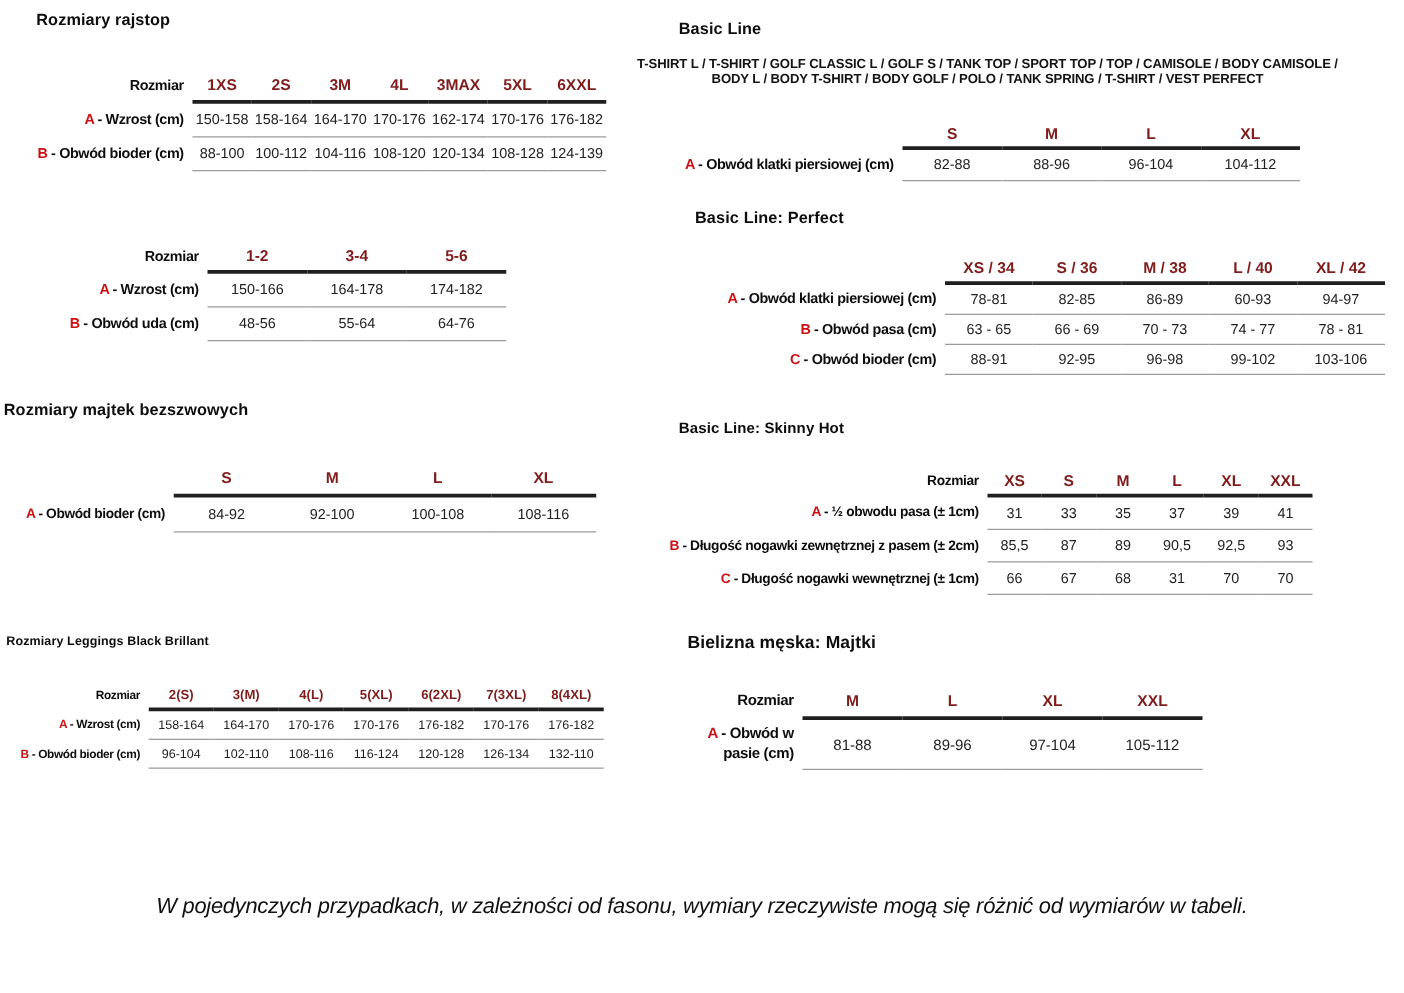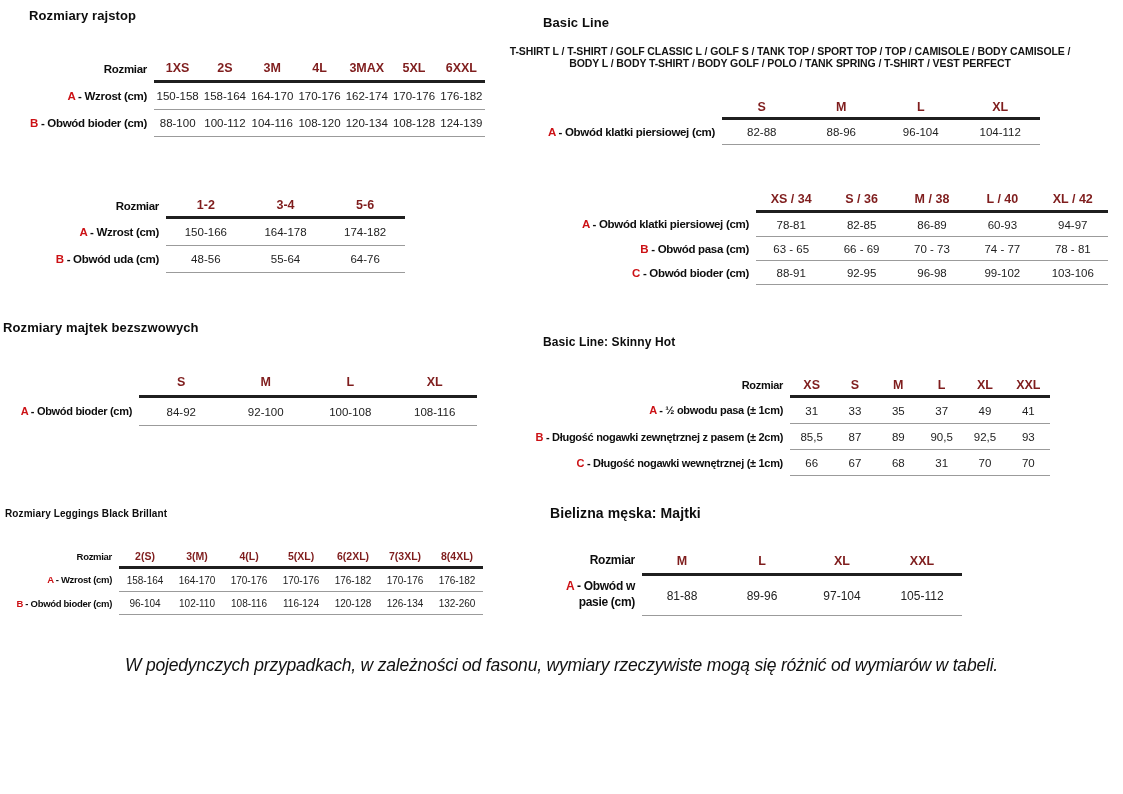--- a/index.html
+++ b/index.html
@@ -84,21 +84,21 @@
   #sec-skinny .lbl { font-size: 11px; }
 
   #sec-bielizna { left: 543px; top: 505px; width: 419px; --lblw: 90px; --hh: 25px; --rh: 39px; }
   #sec-bielizna .sec-title { font-size: 14px; padding-left: 7px; }
   #sec-bielizna .tablewrap { margin-top: 27px; }
   #sec-bielizna thead th { font-size: 12.5px; }
   #sec-bielizna tbody td { font-size: 12px; }
   #sec-bielizna .lbl { white-space: normal; font-size: 12px; line-height: 1.3; }
 
   .footer-note {
-    position: absolute; top: 655px; left: 0; width: 100%;
+    position: absolute; top: 714px; left: 0; width: 100%;
     text-align: center; font-size: 17.5px; font-style: italic;
     color: #111; margin: 0; letter-spacing: -0.2px;
   }
 </style>
 </head>
 <body>
 
 <div class="page">
 
   <section class="sec" id="sec-rajstop">
@@ -226,21 +226,21 @@
               <td>176-182</td>
             </tr>
             <tr>
               <td class="lbl"><span class="letter">B</span> - Obwód bioder (cm)</td>
               <td>96-104</td>
               <td>102-110</td>
               <td>108-116</td>
               <td>116-124</td>
               <td>120-128</td>
               <td>126-134</td>
-              <td>132-260</td>
+              <td>132-110</td>
             </tr>
           </tbody>
         </table>
       </div>
   </section>
 
   <section class="sec" id="sec-basic">
     <h2 class="sec-title">Basic Line</h2>
     <div class="subtitle">T-SHIRT L / T-SHIRT / GOLF CLASSIC L / GOLF S / TANK TOP / SPORT TOP / TOP / CAMISOLE / BODY CAMISOLE / BODY L / BODY T-SHIRT / BODY GOLF / POLO / TANK SPRING / T-SHIRT / VEST PERFECT</div>
     <div class="tablewrap">
@@ -261,20 +261,21 @@
               <td>88-96</td>
               <td>96-104</td>
               <td>104-112</td>
             </tr>
           </tbody>
         </table>
       </div>
   </section>
 
   <section class="sec" id="sec-perfect">
+    <h2 class="sec-title">Basic Line: Perfect</h2>
     <div class="tablewrap">
         <table class="tbl">
           <thead>
             <tr>
               <th class="lbl"></th>
               <th>XS / 34</th>
               <th>S / 36</th>
               <th>M / 38</th>
               <th>L / 40</th>
               <th>XL / 42</th>
@@ -325,21 +326,21 @@
               <th>XXL</th>
             </tr>
           </thead>
           <tbody>
             <tr>
               <td class="lbl"><span class="letter">A</span> - ½ obwodu pasa (± 1cm)</td>
               <td>31</td>
               <td>33</td>
               <td>35</td>
               <td>37</td>
-              <td>49</td>
+              <td>39</td>
               <td>41</td>
             </tr>
             <tr>
               <td class="lbl"><span class="letter">B</span> - Długość nogawki zewnętrznej z pasem (± 2cm)</td>
               <td>85,5</td>
               <td>87</td>
               <td>89</td>
               <td>90,5</td>
               <td>92,5</td>
               <td>93</td>

